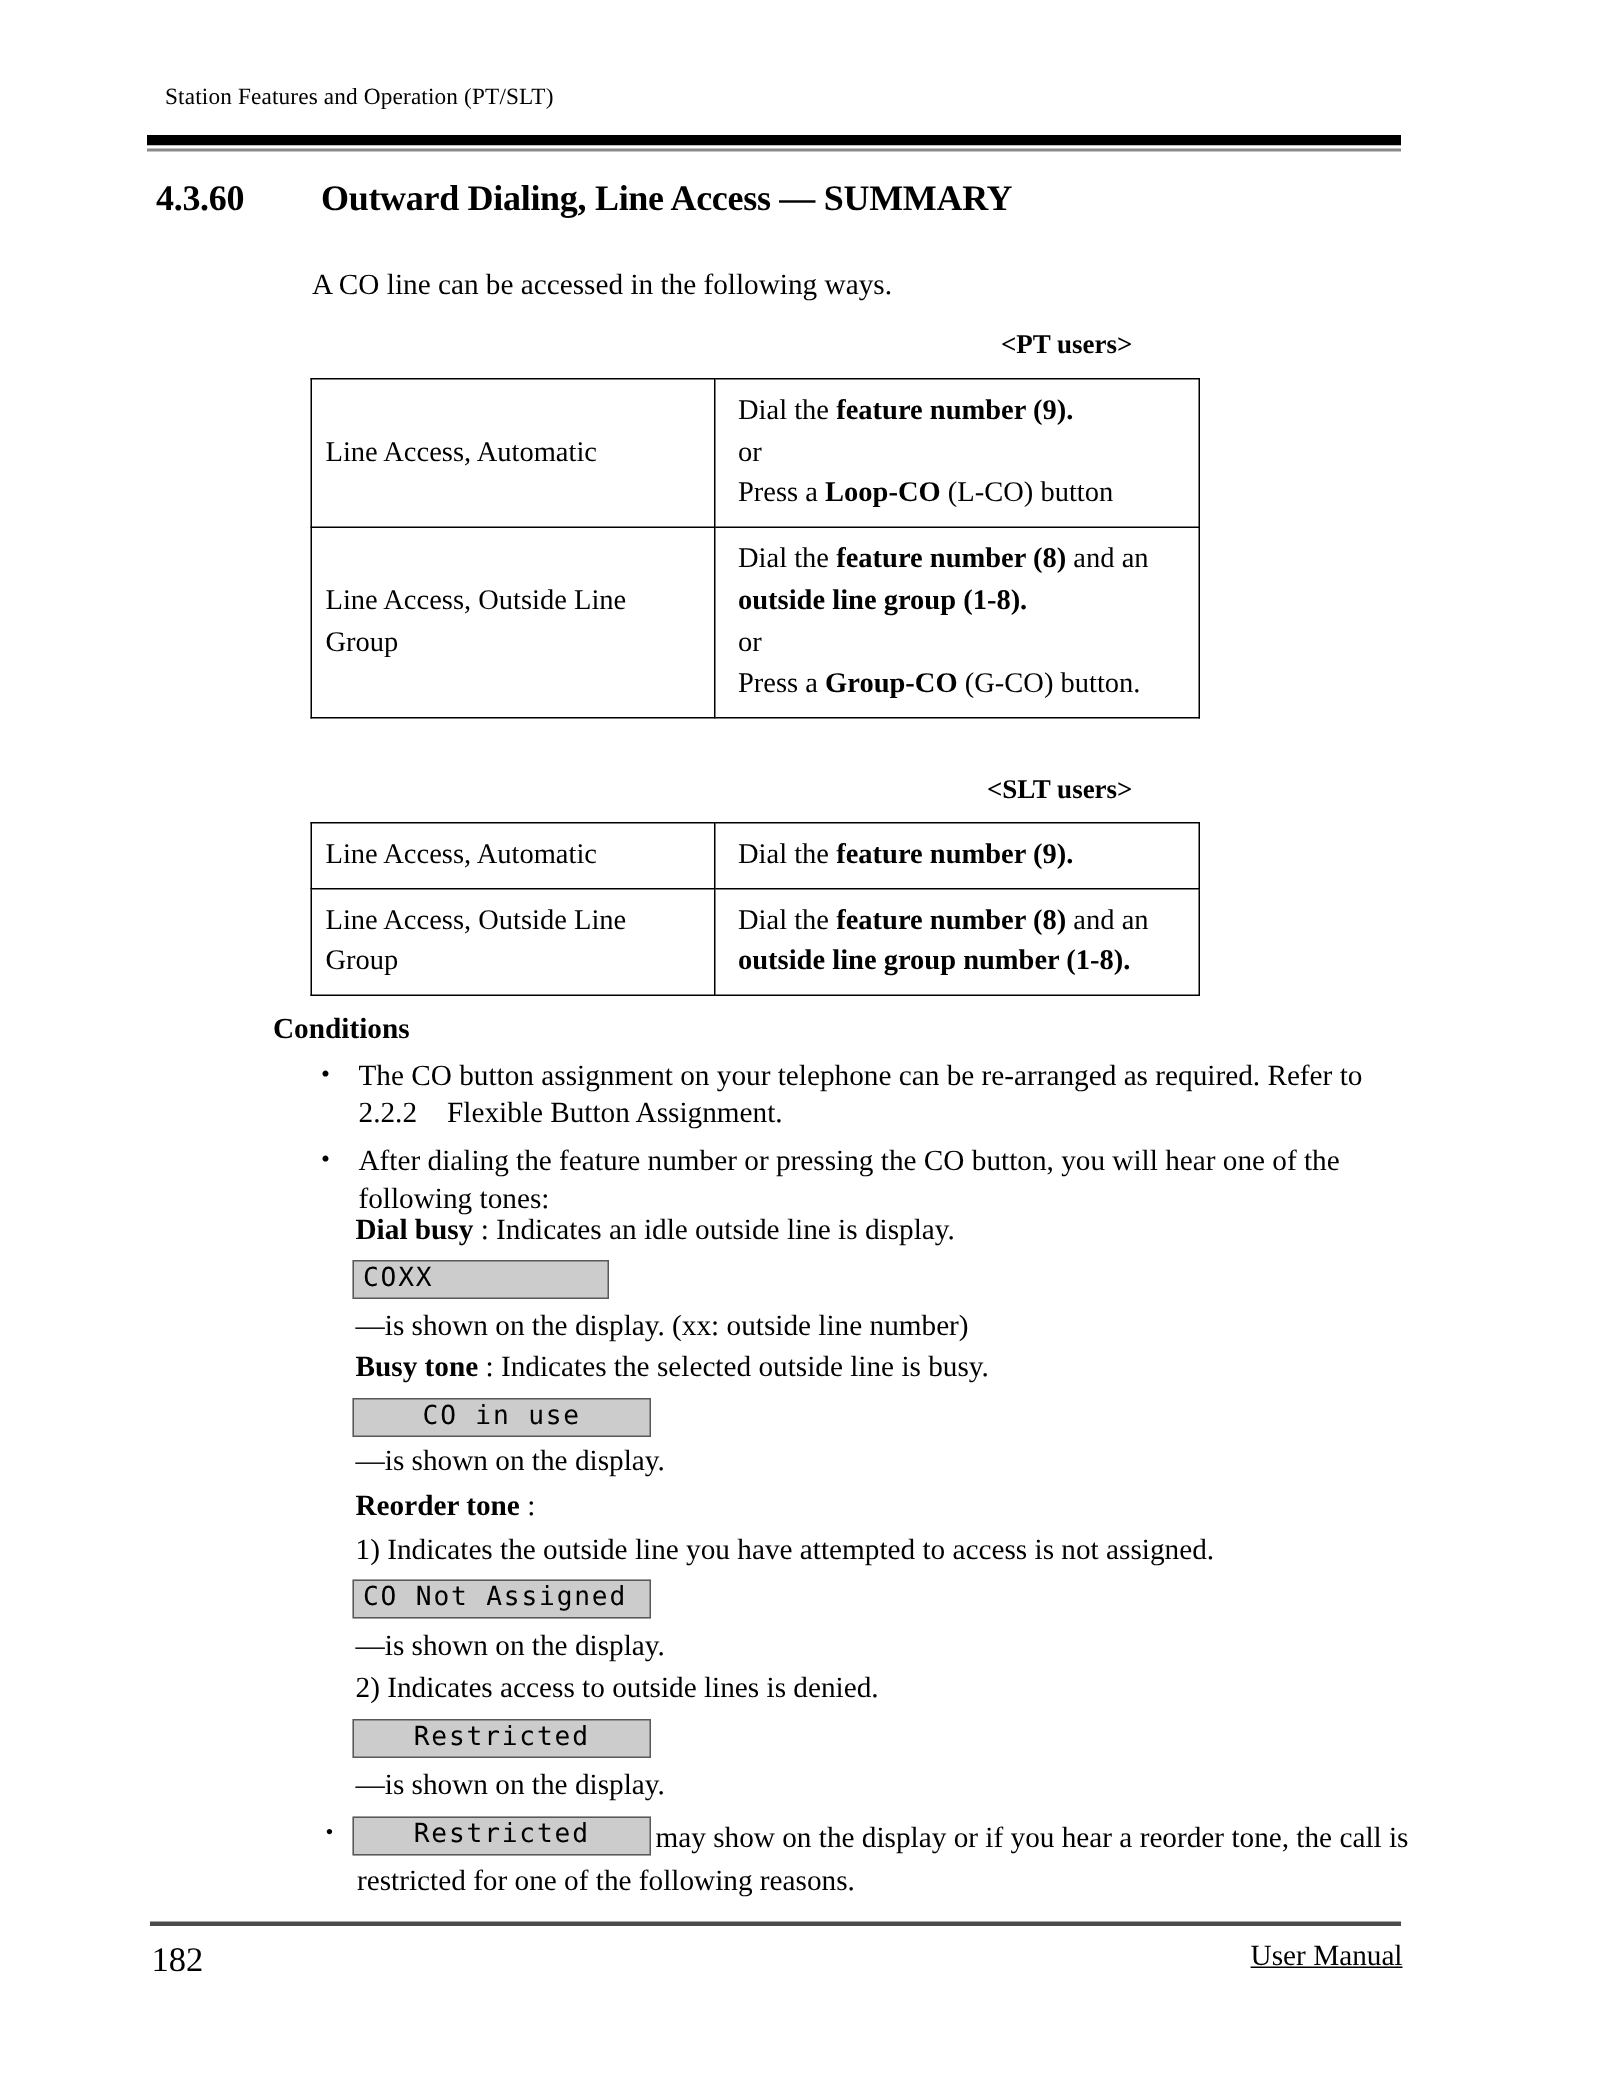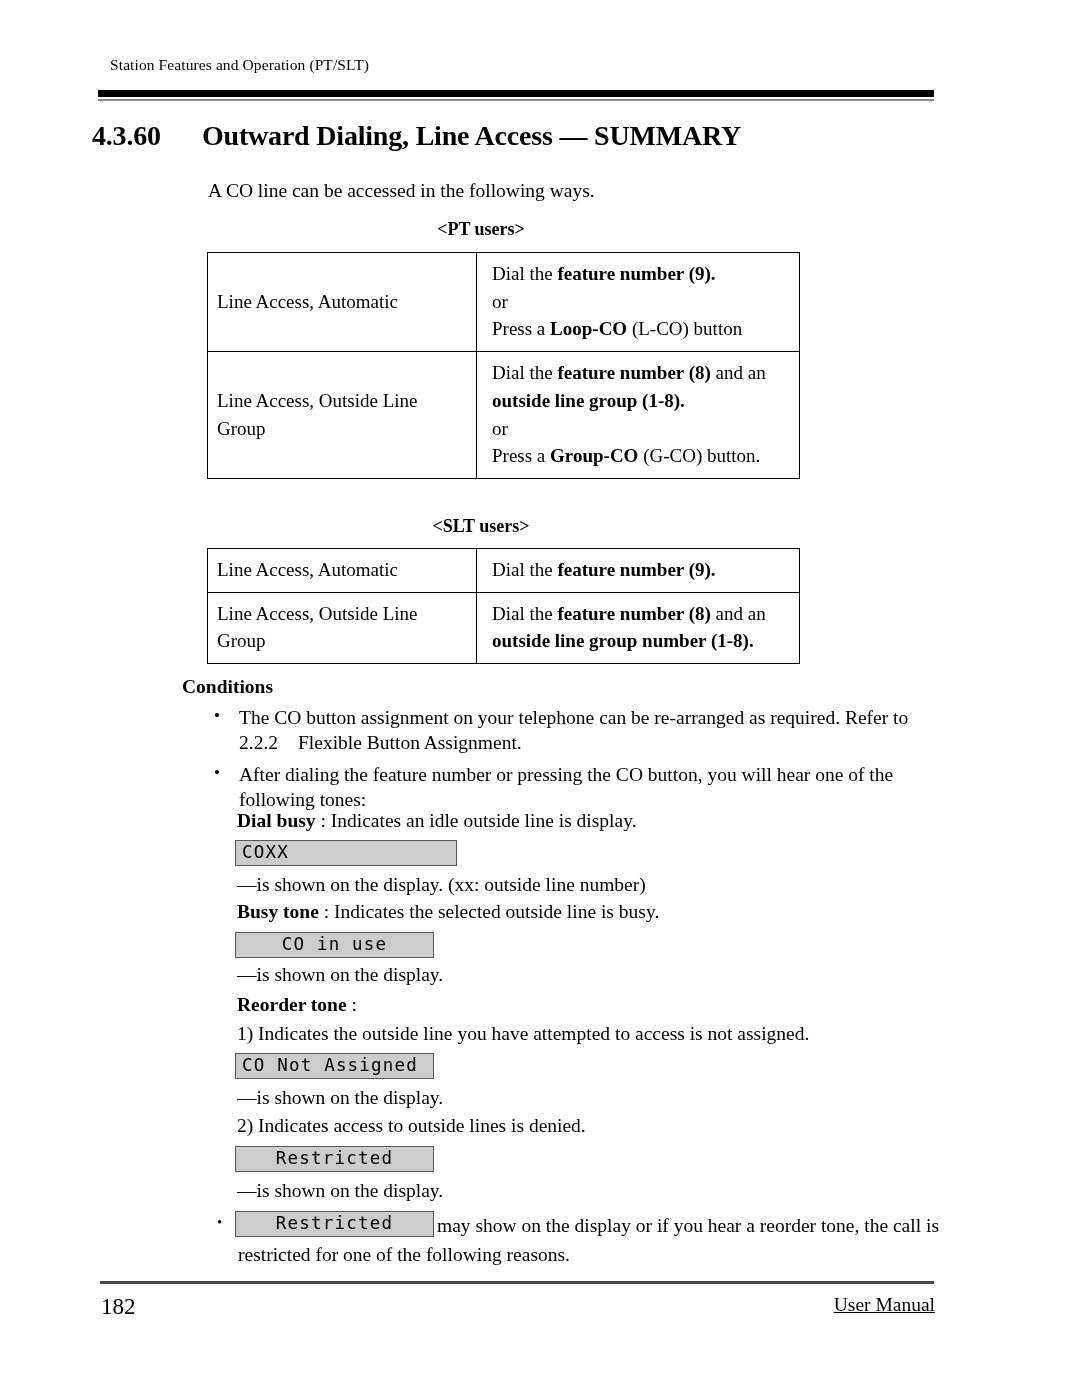--- a/index.html
+++ b/index.html
@@ -48,23 +48,23 @@
     background: #ffffff;
   }
   .header-rule .bar-thin {
     height: 2px;
     background: #8a8a8a;
   }
 
   
   .section-title {
     position: absolute;
-    left: 92px;
+    left: 104px;
     top: 120px;
-    font-size: 28px;
+    font-size: 24px;
     font-weight: bold;
     white-space: nowrap;
     letter-spacing: -0.2px;
   }
   .section-title .num {
     display: inline-block;
     width: 110px;
   }
 
   
@@ -73,21 +73,21 @@
     left: 208px;
     top: 180px;
     font-size: 19.5px;
   }
 
   
   .group-caption {
     position: absolute;
     width: 548px;
     left: 207px;
-    text-align: center;
+    text-align: right;
     font-size: 18px;
     font-weight: bold;
   }
   #cap-pt { top: 219px; }
   #cap-slt { top: 516px; }
 
   
   table.spec {
     position: absolute;
     left: 207px;
@@ -180,21 +180,21 @@
     letter-spacing: 1.2px;
     color: #000000;
     height: 26px;
     line-height: 23px;
     padding: 0 6px;
     white-space: pre;
   }
   .lcd.left   { text-align: left; }
   .lcd.center { text-align: center; }
 
-  #lcd-coxx        { left: 235px; top: 840px;  width: 222px; }
+  #lcd-coxx        { left: 235px; top: 840px;  width: 171px; }
   #lcd-coinuse     { left: 235px; top: 932px;  width: 199px; }
   #lcd-notassigned { left: 235px; top: 1053px; width: 199px; }
   #lcd-restricted1 { left: 235px; top: 1146px; width: 199px; }
   #lcd-restricted2 { left: 235px; top: 1211px; width: 199px; }
 
   
   .last-bullet {
     position: absolute;
     left: 209px;
     top: 1210px;

